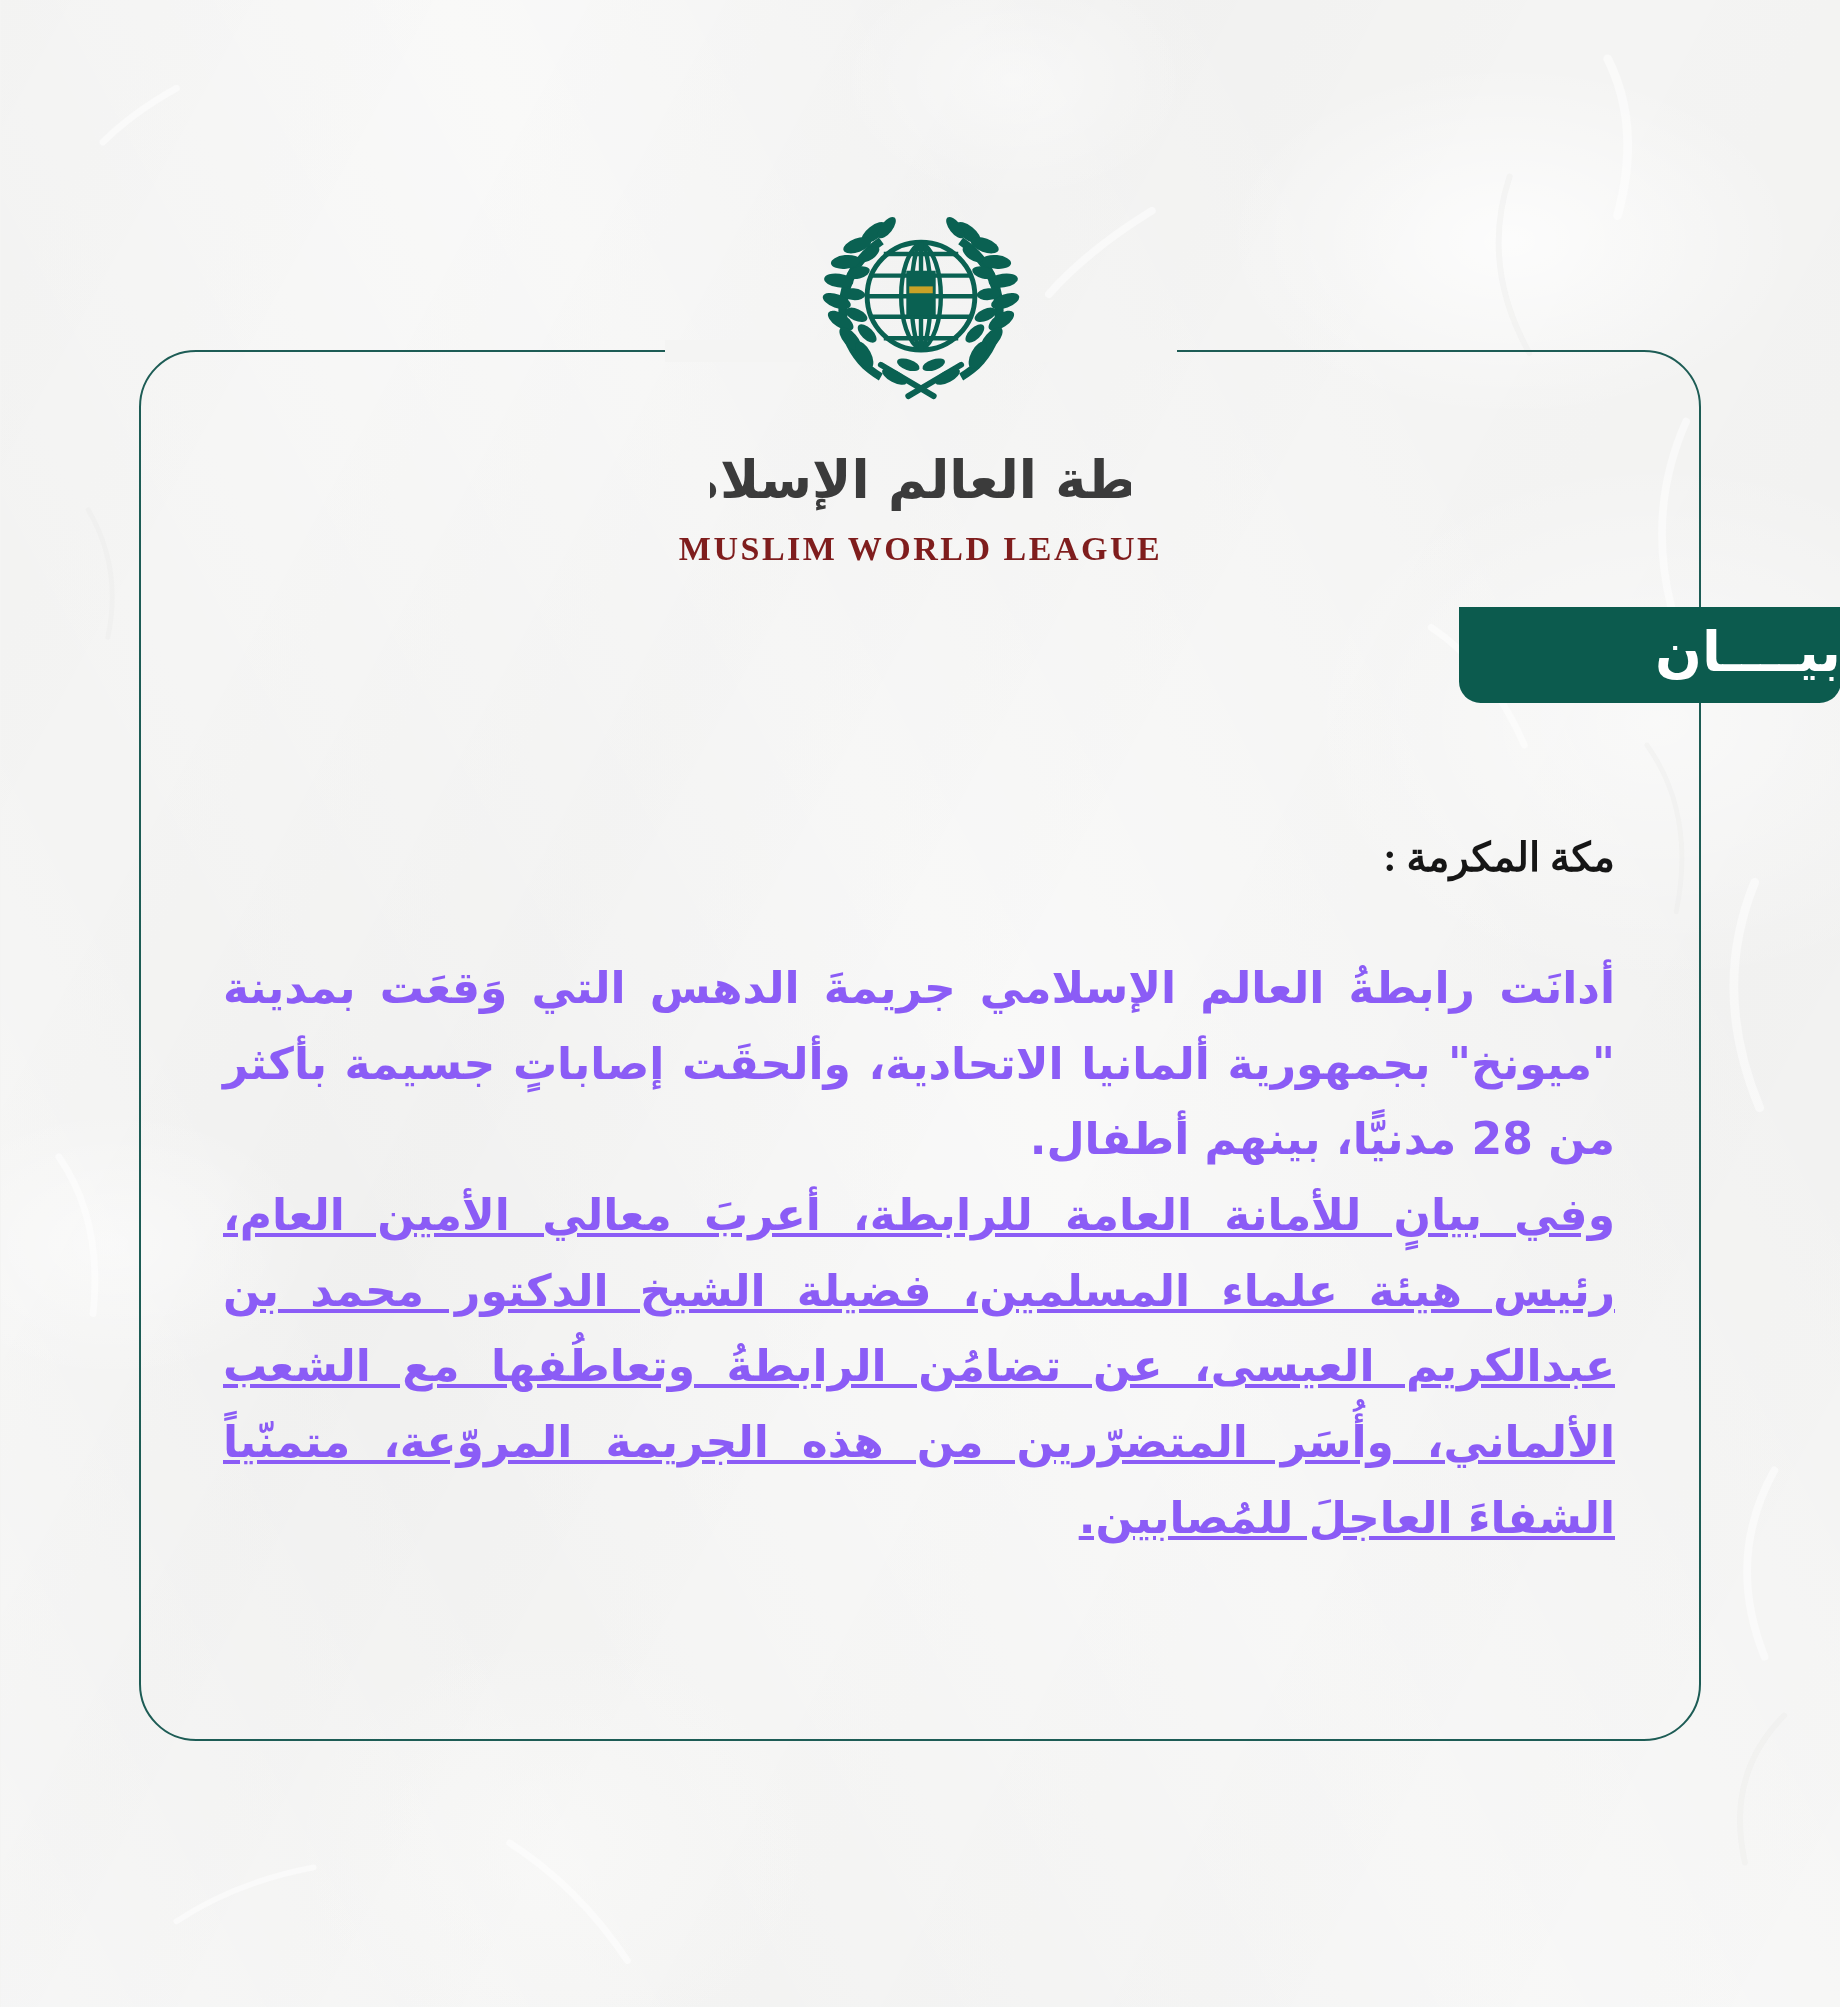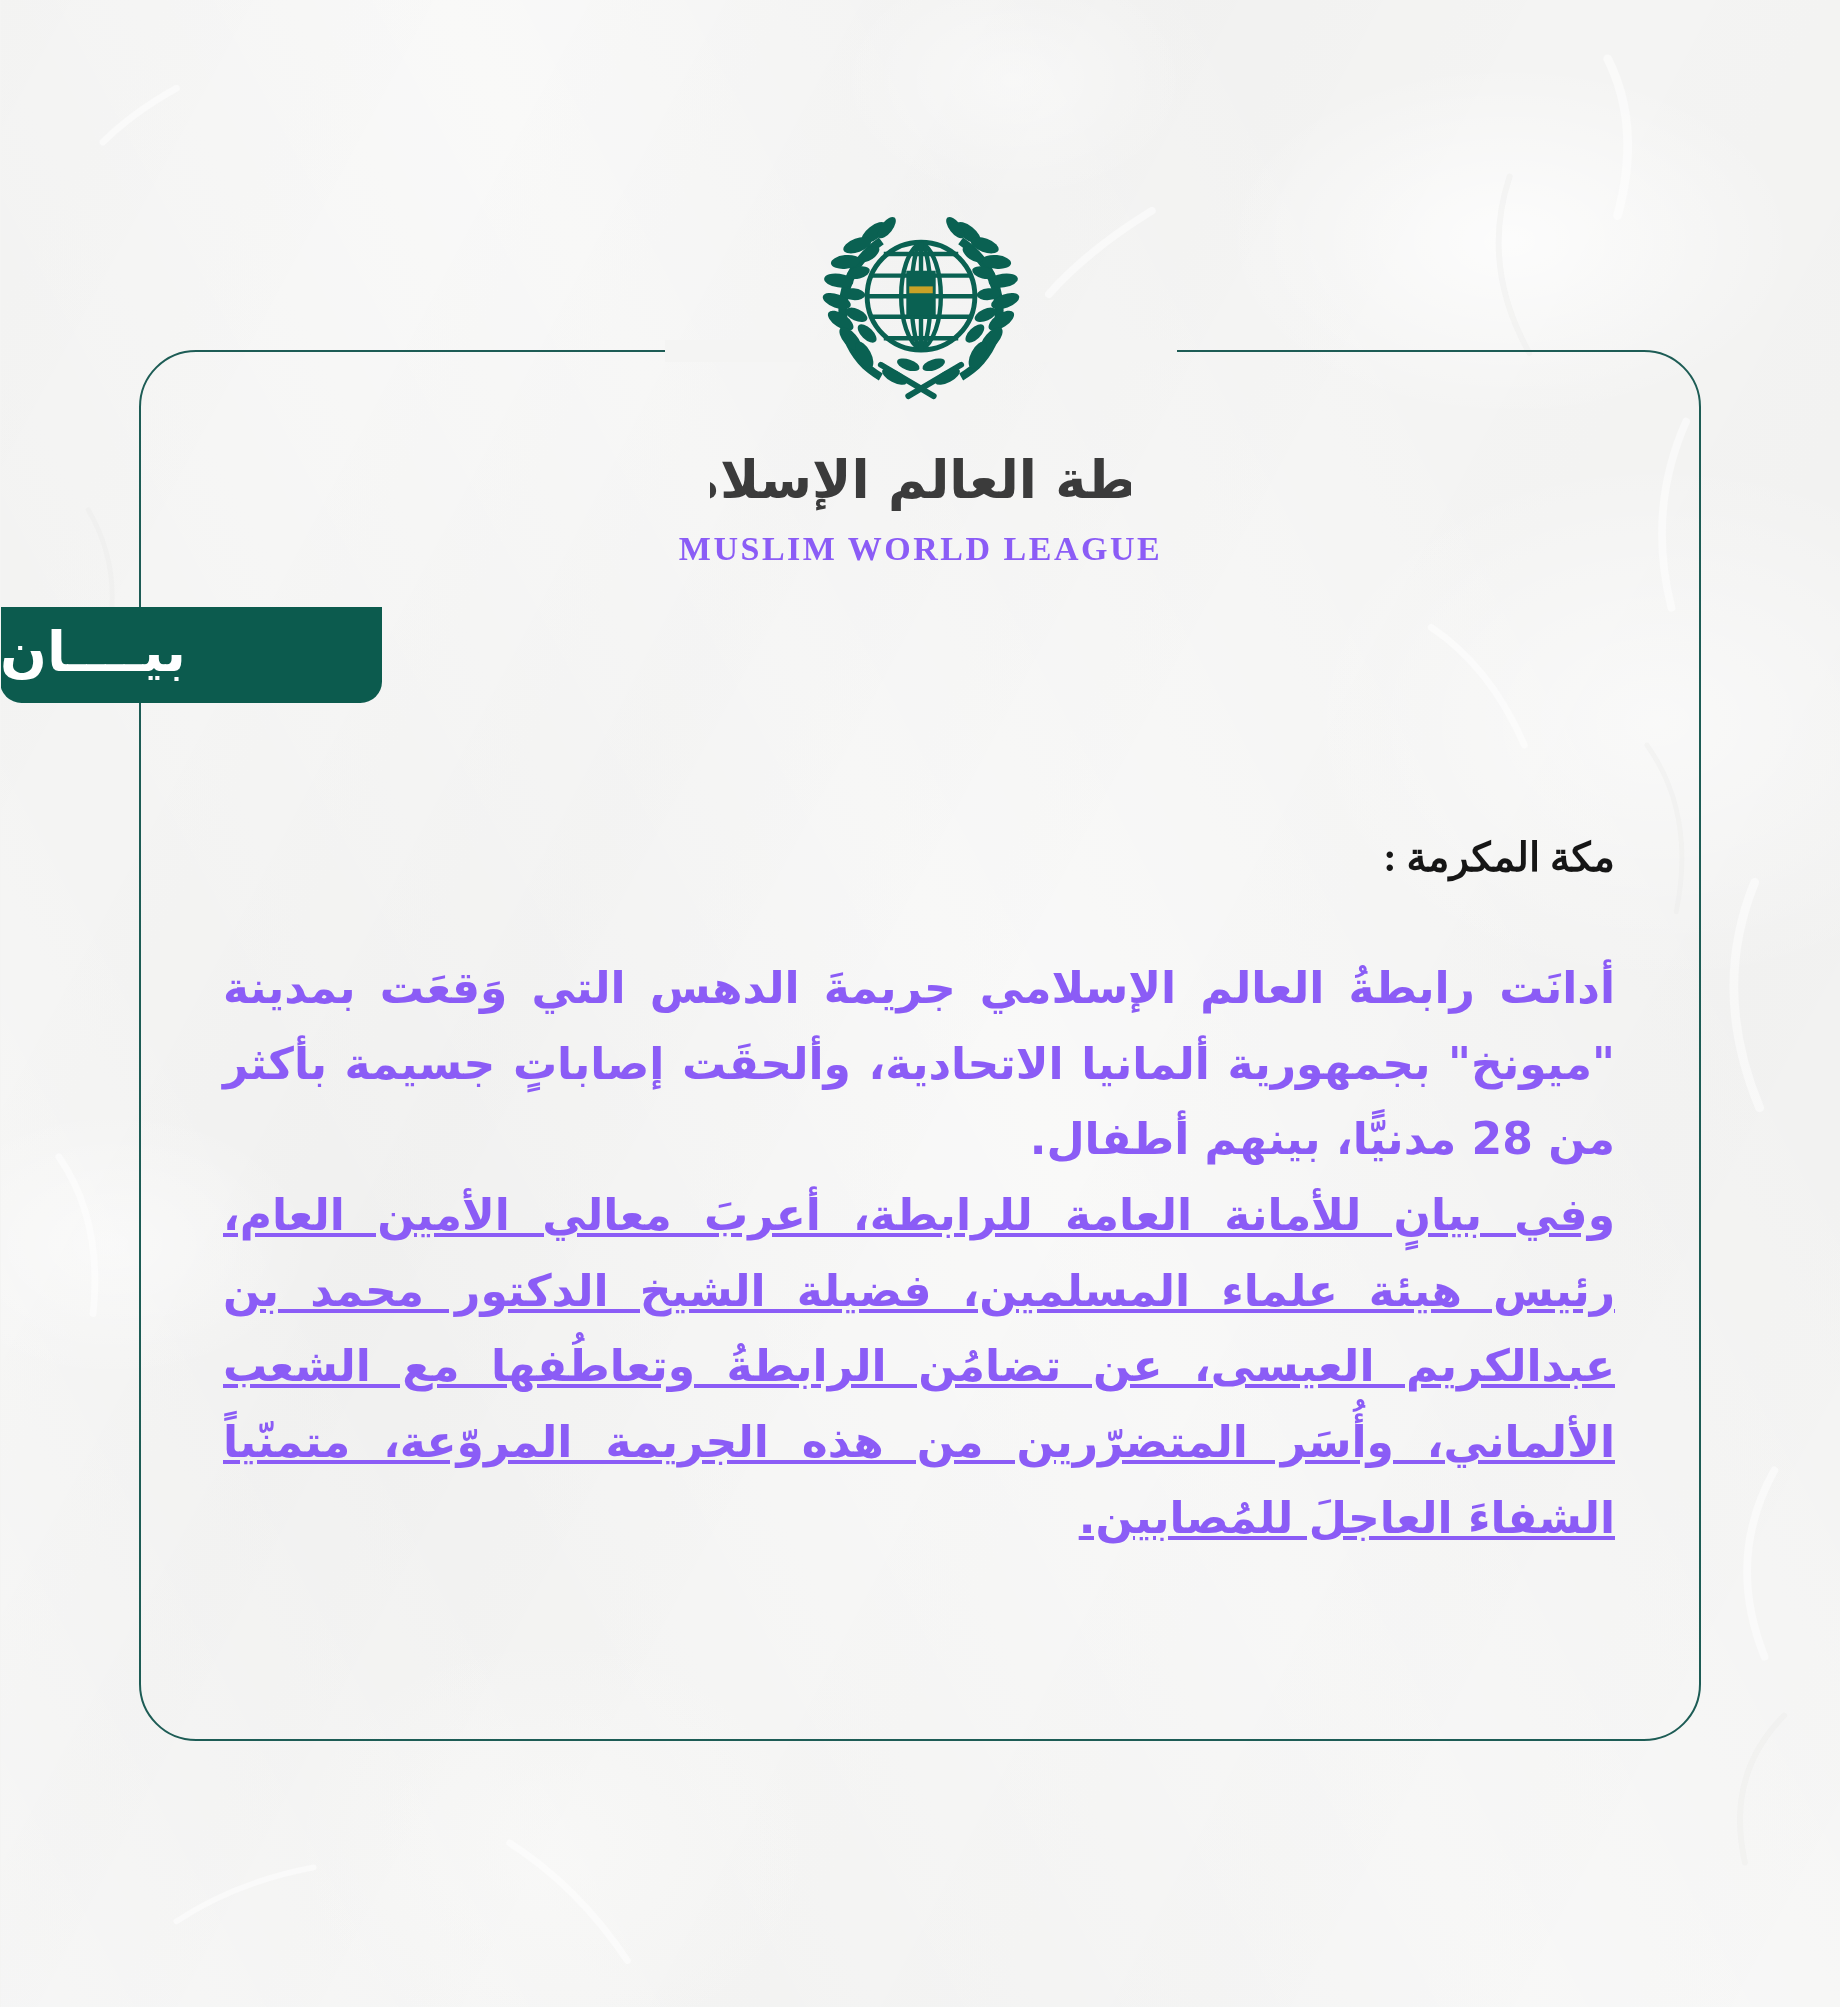--- a/index.html
+++ b/index.html
@@ -78,31 +78,31 @@
     margin: 27.4px auto 0;
     width: 421px;
     height: 94px;
   }
   .wordmark-en {
     margin-top: 7.8px;
     font-family: "Liberation Serif", serif;
     font-size: 34px;
     font-weight: 700;
     letter-spacing: 2.5px;
-    color: #8b5cf6;
+    color: #7f1d1d;
     direction: ltr;
   }
 
   
   .badge-wrap {
     position: absolute;
     left: 0;
     top: 607px;
     width: 100%;
-    text-align: left;
+    text-align: right;
   }
   .badge {
     display: inline-block;
     background-color: #0c5b4e;
     color: #ffffff;
     width: 382px;
     height: 96px;
     line-height: 90px;
     border-radius: 0 0 21.6px 21.6px;
     font-family: "DejaVu Sans", sans-serif;

